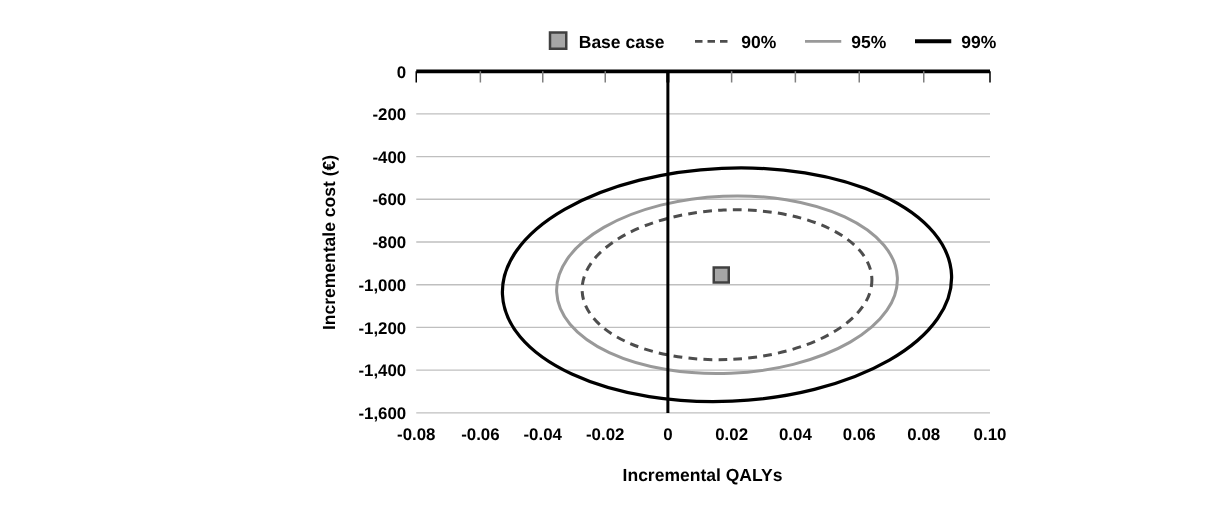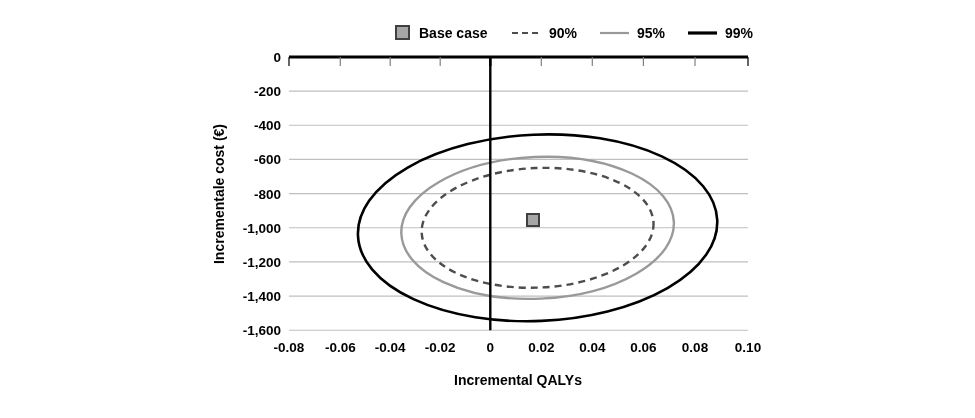--- a/index.html
+++ b/index.html
@@ -10,20 +10,21 @@
   body {
     width: 975px;
     height: 418px;
     font-family: "Liberation Sans", sans-serif;
     overflow: hidden;
   }
   #chart-root {
     position: relative;
     width: 817px;
     height: 418px;
+    margin-left: 44px;
   }
   svg#figure {
     display: block;
     width: 975px;
     height: 418px;
   }
   .tick-label {
     font-family: "Liberation Sans", sans-serif;
     font-size: 13.5px;
     font-weight: bold;

